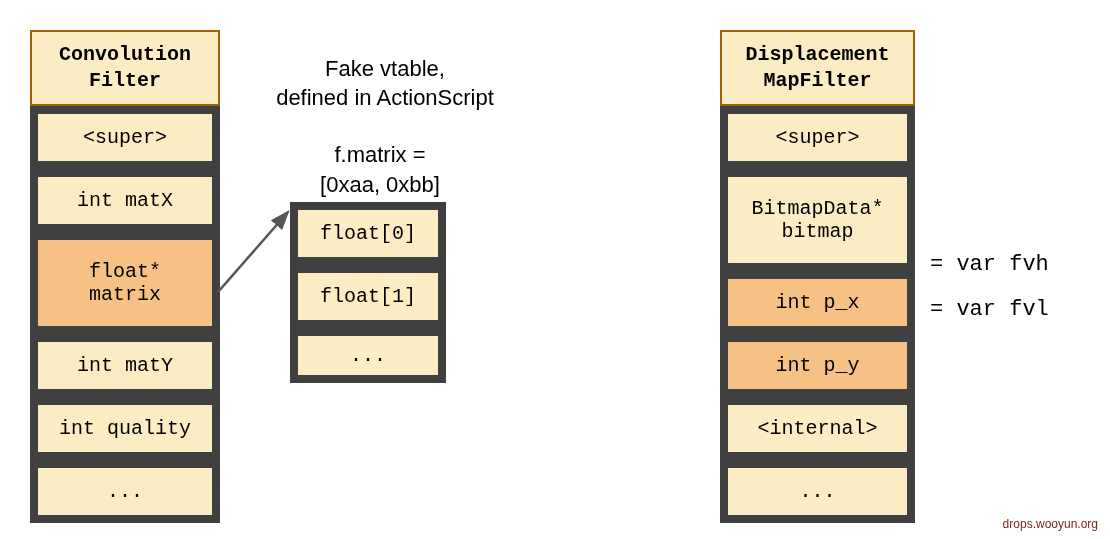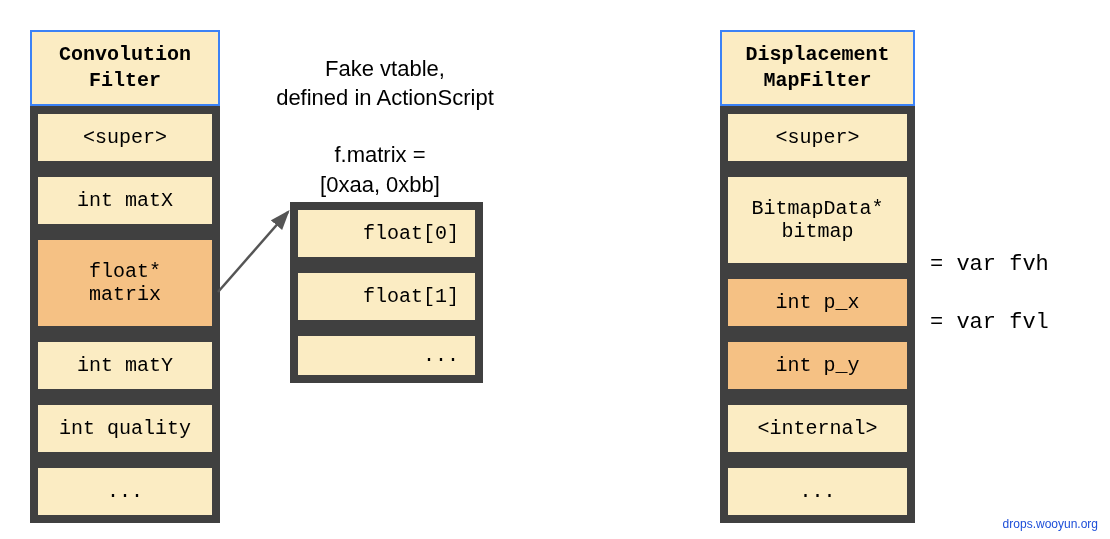--- a/index.html
+++ b/index.html
@@ -9,21 +9,21 @@
       background: #ffffff;
       font-family: "Courier New", Courier, monospace;
       position: relative;
     }
     .table {
       position: absolute;
       border-collapse: collapse;
     }
     .table .header {
       background: #fbecc3;
-      border: 2px solid #3b82f6;
+      border: 2px solid #a16207;
       font-weight: bold;
       font-size: 20px;
       text-align: center;
       padding: 10px 16px;
       line-height: 1.3;
       font-family: "Courier New", Courier, monospace;
     }
     .table .cell {
       background: #fbecc3;
       border: 8px solid #404040;
@@ -51,21 +51,21 @@
       left: 720px;
       top: 30px;
       width: 195px;
     }
     #table-right .header, #table-right .cell { width: 195px; }
     #table-mid {
       left: 290px;
       top: 202px;
       width: 180px;
     }
-    #table-mid .cell { width: 193px; text-align: right; }
+    #table-mid .cell { width: 156px; }
     .caption {
       position: absolute;
       font-family: Arial, Helvetica, sans-serif;
       font-size: 22px;
       text-align: center;
       line-height: 1.3;
     }
     #caption-top {
       left: 240px;
       top: 55px;
@@ -82,28 +82,28 @@
       left: 280px;
       top: 140px;
       width: 200px;
     }
     .sideeq {
       position: absolute;
       font-family: "Courier New", Courier, monospace;
       font-size: 22px;
     }
     #eq1 { left: 930px; top: 252px; }
-    #eq2 { left: 930px; top: 310px; text-align: center; }
+    #eq2 { left: 930px; top: 297px; text-align: center; }
     .watermark {
       position: absolute;
       right: 12px;
       bottom: 8px;
       font-family: Arial, sans-serif;
       font-size: 12px;
-      color: #1d4ed8;
+      color: #7f1d1d;
     }
     svg.overlay {
       position: absolute;
       left: 0; top: 0;
       width: 1110px; height: 539px;
       pointer-events: none;
     }
   </style>
 </head>
 <body>

